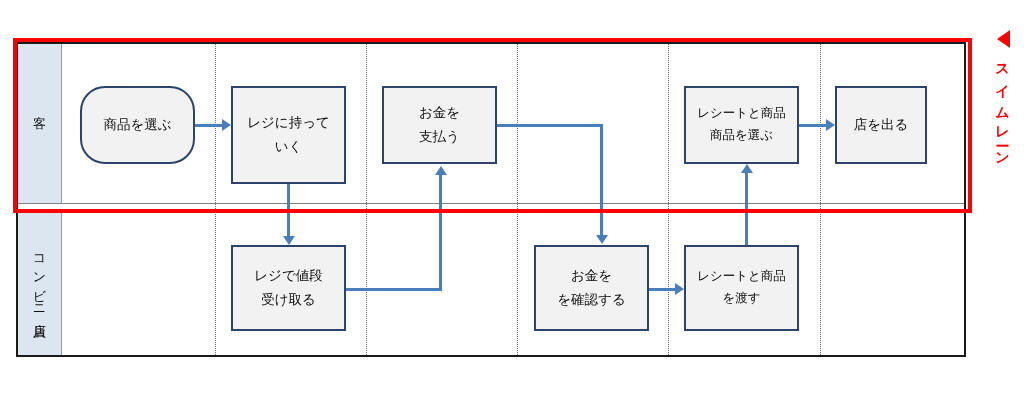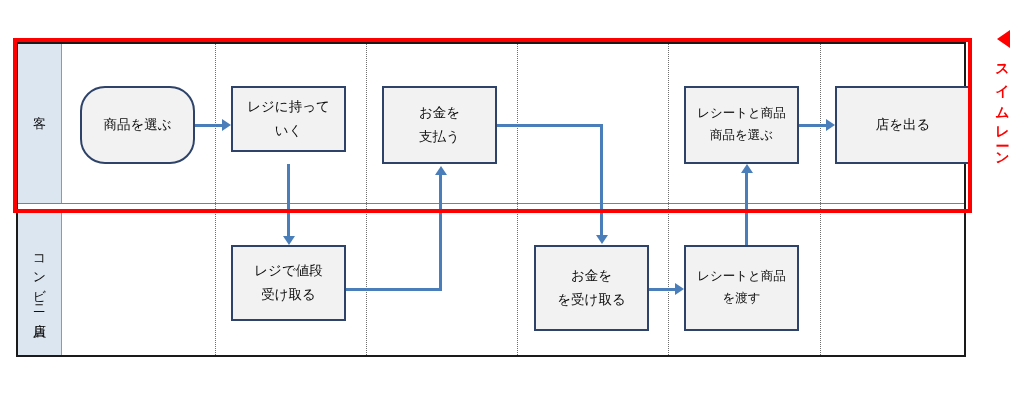--- a/index.html
+++ b/index.html
@@ -136,53 +136,53 @@
 
     <div class="lane lane-top">
       <div class="lane-header">
         <span class="lane-header-label single">客</span>
       </div>
 
       <div class="pbox" style="left:62px;top:42px;width:115px;height:78px;border-radius:25px;">
         <span>商品を選ぶ</span>
       </div>
 
-      <div class="pbox" style="left:213px;top:42px;width:115px;height:66px;flex-direction:column;">
+      <div class="pbox" style="left:213px;top:42px;width:115px;height:98px;flex-direction:column;">
         <span>レジに持って</span>
         <span>いく</span>
       </div>
 
       <div class="pbox" style="left:364px;top:42px;width:115px;height:78px;flex-direction:column;">
         <span>お金を</span>
         <span>支払う</span>
       </div>
 
       <div class="pbox" style="left:666px;top:42px;width:115px;height:78px;flex-direction:column;font-size:12.5px;">
         <span>レシートと商品</span>
         <span>商品を選ぶ</span>
       </div>
 
-      <div class="pbox" style="left:817px;top:42px;width:136px;height:78px;">
+      <div class="pbox" style="left:817px;top:42px;width:92px;height:78px;">
         <span>店を出る</span>
       </div>
     </div>
 
     <div class="lane lane-bottom">
       <div class="lane-header">
         <span class="lane-header-label">コンビニ店員</span>
       </div>
 
-      <div class="pbox" style="left:213px;top:36px;width:115px;height:76px;flex-direction:column;">
+      <div class="pbox" style="left:213px;top:36px;width:115px;height:86px;flex-direction:column;">
         <span>レジで値段</span>
         <span>受け取る</span>
       </div>
 
       <div class="pbox" style="left:516px;top:36px;width:115px;height:86px;flex-direction:column;">
         <span>お金を</span>
-        <span>を受け取る</span>
+        <span>を確認する</span>
       </div>
 
       <div class="pbox" style="left:666px;top:36px;width:115px;height:86px;flex-direction:column;font-size:12.5px;">
         <span>レシートと商品</span>
         <span>を渡す</span>
       </div>
     </div>
 
     <div class="conn conn-h" style="left:177px;top:80px;width:27px;"></div>
     <div class="arrowhead ah-right" style="left:204px;top:75px;"></div>

